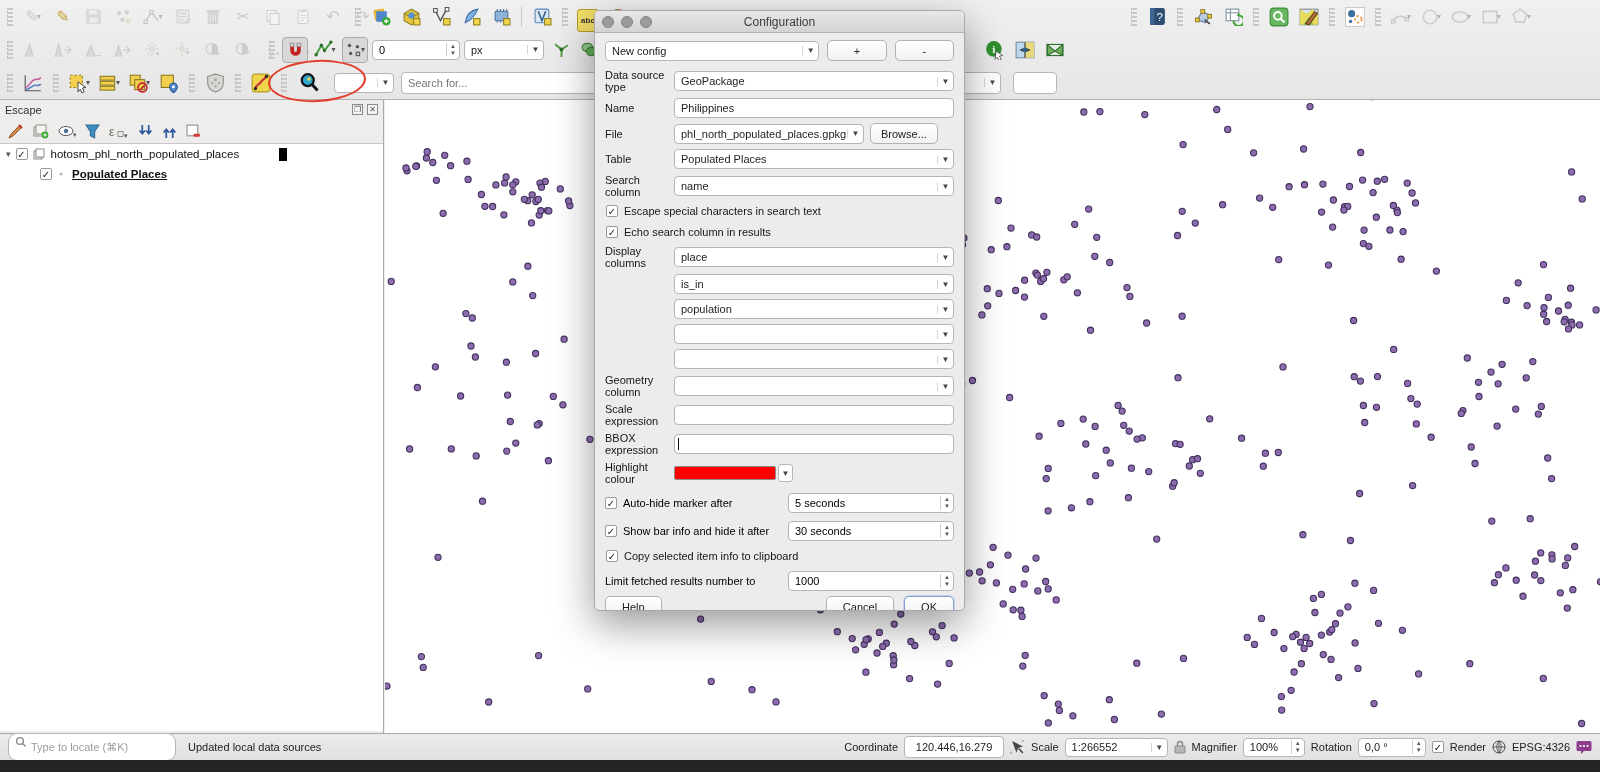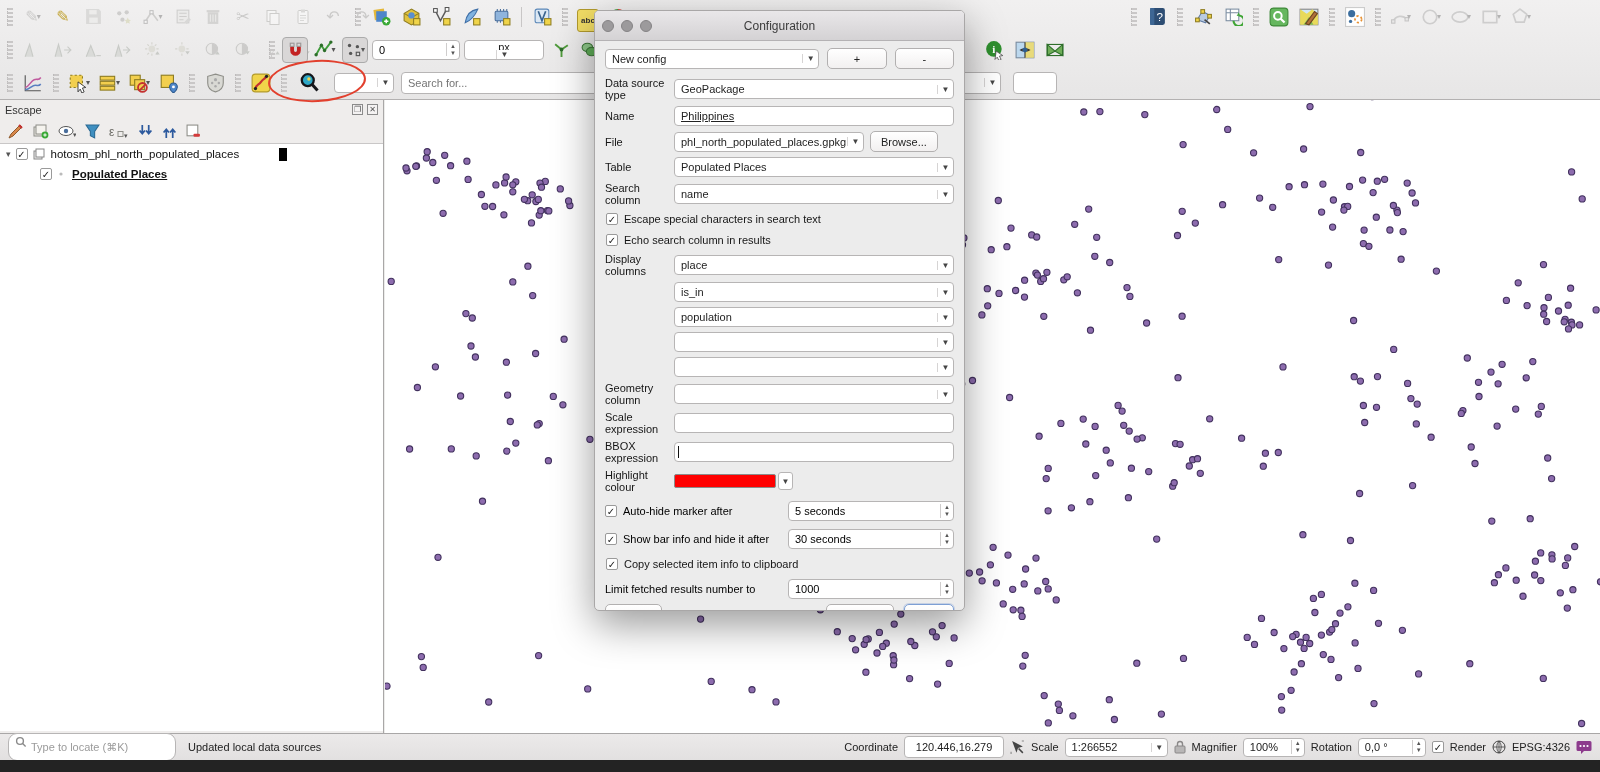--- a/index.html
+++ b/index.html
@@ -69,21 +69,21 @@
   #status-msg { margin-left:12px; }
   #sb-right { margin-left:auto; margin-right:8px; display:flex; align-items:center; gap:6px;justify-content:center; }
   .sblabel { color:#222; }
   .sbfield { height:19px; }
   #bottom-dark { position:absolute; left:0; top:760px; width:1600px; height:12px; background:#232323; }
 
   
   #dialog { position:absolute; left:594px; top:10px; width:371px; height:601px;
     background:#ececec; border:1px solid #a9a7a7; border-radius:5px;
     box-shadow:0 14px 40px rgba(0,0,0,.4); z-index:50; overflow:hidden; }
-  #dlg-titlebar { height:30px; background:linear-gradient(#e9e7e9,#d4d2d4);
+  #dlg-titlebar { height:22px; background:linear-gradient(#e9e7e9,#d4d2d4);
     border-bottom:1px solid #b4b2b4; display:flex; align-items:center; position:relative; }
   .tl { width:12px; height:12px; border-radius:50%; background:#9c9a9c; border:1px solid #858385; margin-left:7px; }
   #dlg-title { position:absolute; left:0; right:0; text-align:center; font-size:12px; color:#3c3c3c; }
   #dlg-body { padding:7px 10px 9px; display:flex; flex-direction:column; height:578px; }
   .drow { display:flex; align-items:center; margin-bottom:5px; flex:0 0 auto; }
   .dlabel { width:69px; font-size:11px; color:#161616; flex:0 0 auto; }
   .dctl { flex:1; }
   .cbrow { display:flex; align-items:center; gap:6px; margin:2px 0 7px 1px; font-size:11px; color:#161616; }
   .dspin { width:166px; margin-left:auto; }
   .swatch-wrap { display:flex; align-items:center; gap:2px; }
@@ -425,21 +425,21 @@
             </svg>
             <span class="caret">▾</span>
           </span>
         <span class="spin" style="width:88px;">
           <span class="sv">0</span>
           <span class="spbtn">
               <span>▲</span>
               <span>▼</span>
             </span>
         </span>
-        <span class="combo" style="width:80px;flex-direction:column;">
+        <span class="combo" style="width:80px;">
           <span class="cv">px</span>
           <span class="ca">▼</span>
         </span>
         <span class="tb">
             <svg width="19" height="19" viewBox="0 0 18 18">
               <path d="M9 9L3 4M9 9l6-4M9 9v7" stroke="#4f9b3b" stroke-width="1.8"></path>
               <circle cx="9" cy="9" r="1.8" fill="#2d6e2a"></circle>
             </svg>
           </span>
         <span class="tb">
@@ -1135,21 +1135,21 @@
       <div class="drow">
         <span class="dlabel">Data source type</span>
         <span class="combo dctl">
           <span class="cv">GeoPackage</span>
           <span class="ca">▼</span>
         </span>
       </div>
 
       <div class="drow">
         <span class="dlabel">Name</span>
-        <input class="txt dctl" style="height: 20px; text-decoration: underline;" value="Philippines">
+        <input class="txt dctl" style="height: 20px;" value="Philippines">
       </div>
 
       <div class="drow">
         <span class="dlabel">File</span>
         <span class="combo" style="width:190px;">
           <span class="cv">phl_north_populated_places.gpkg</span>
           <span class="ca">▼</span>
         </span>
         <span class="btn" style="margin-left:6px; padding:0 10px;">Browse...</span>
       </div>

